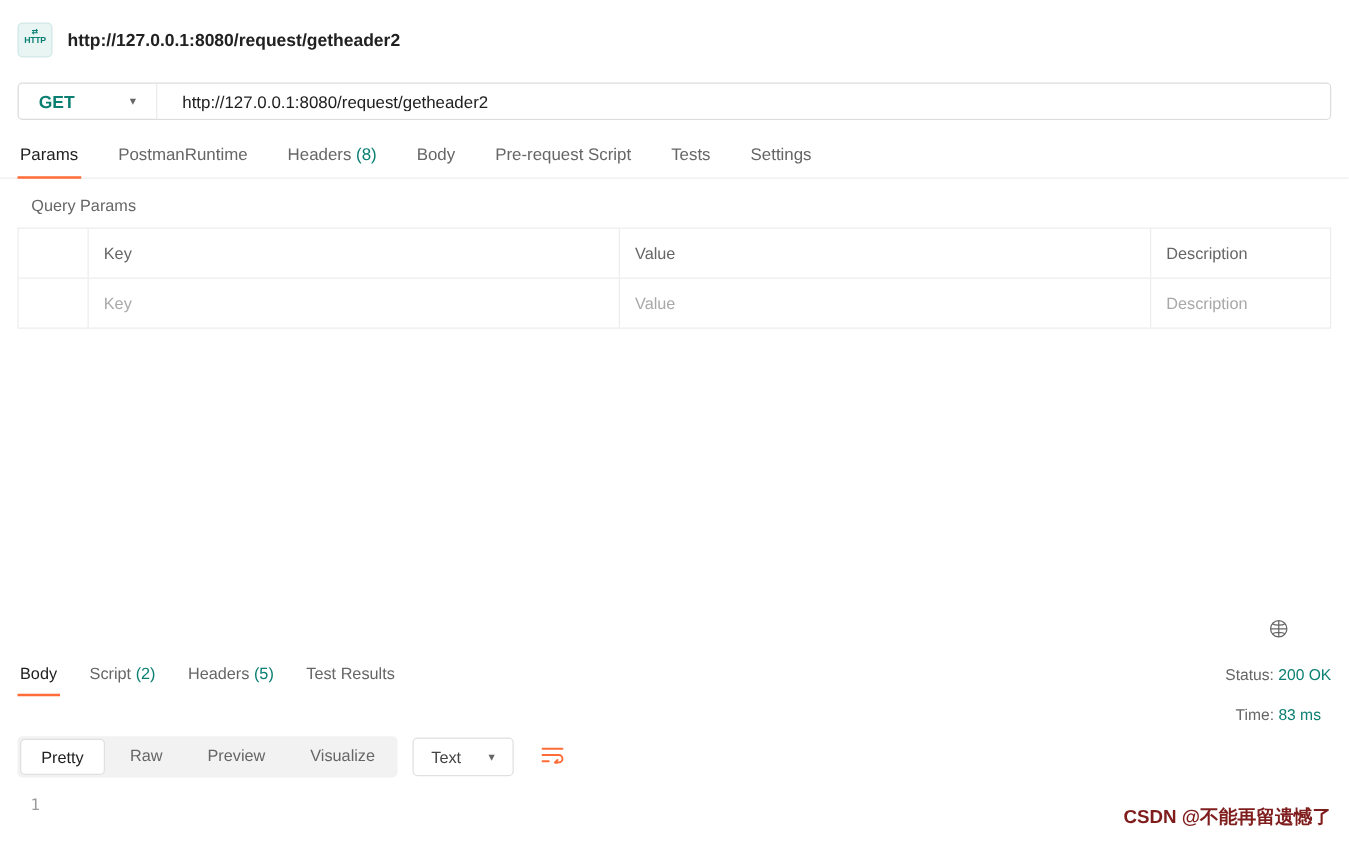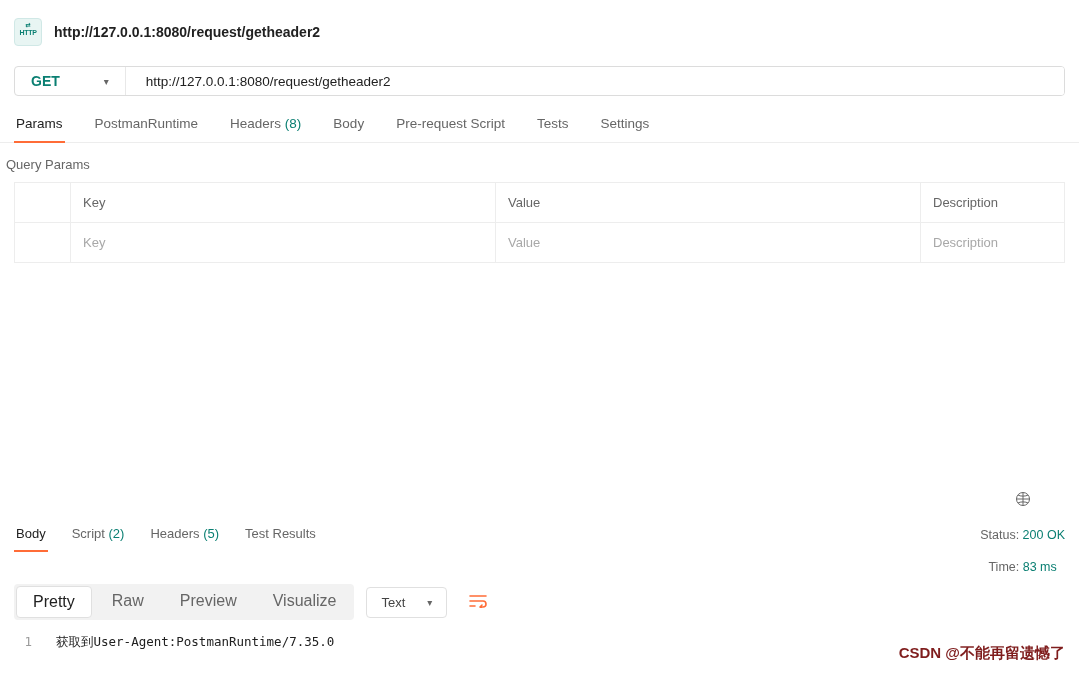--- a/index.html
+++ b/index.html
@@ -12,21 +12,21 @@
     .url-bar { display: flex; margin: 10px 14px 0; border: 1px solid #dcdcdc; border-radius: 4px; height: 30px; overflow: hidden; }
     .method-select { display: flex; align-items: center; gap: 44px; padding: 0 16px; border-right: 1px solid #e8e8e8; cursor: pointer; }
     .method-label { color: #0a7f72; font-weight: 600; font-size: 14px; }
     .chevron-down { color: #666; font-size: 10px; }
     .url-input { flex: 1; border: none; outline: none; padding: 0 20px; font-size: 13.5px; color: #212121; }
     .tabs { display: flex; gap: 28px; padding: 20px 14px 0; border-bottom: 1px solid #ededed; }
     .tab { padding: 0 2px 11px; cursor: pointer; color: #666; font-size: 13.5px; position: relative; }
     .tab.active { color: #212121; }
     .tab.active::after { content: ""; position: absolute; bottom: -1px; left: 0; right: 0; height: 2px; background: #ff6c37; }
     .tab .count { color: #0a7f72; }
-    .section-label { padding: 14px 6px 10px; color: #666; font-size: 13px; font-weight: 500; }
+    .section-label { padding: 14px 25px 10px; color: #666; font-size: 13px; font-weight: 500; }
     .params-table { margin: 0 14px; border: 1px solid #ededed; border-bottom: none; }
     .params-table .row { display: flex; border-bottom: 1px solid #ededed; }
     .checkbox-cell { width: 56px; border-right: 1px solid #ededed; }
     .key-cell { flex: 0 0 425px; border-right: 1px solid #ededed; }
     .value-cell { flex: 0 0 425px; border-right: 1px solid #ededed; }
     .desc-cell { flex: 1; }
     .cell { padding: 12px 12px; font-size: 13px; }
     .cell input { border: none; outline: none; width: 100%; font-size: 13px; color: #212121; }
     .cell input::placeholder { color: #a8a8a8; }
     .header-cell { color: #666; font-weight: 500; }
@@ -35,21 +35,21 @@
     .response-tabs { display: flex; gap: 22px; }
     .resp-tab { padding: 12px 2px 10px; cursor: pointer; color: #666; font-size: 13px; position: relative; }
     .resp-tab.active { color: #212121; }
     .resp-tab.active::after { content: ""; position: absolute; bottom: -1px; left: 0; right: 0; height: 2px; background: #ff6c37; }
     .resp-tab .count { color: #0a7f72; }
     .response-meta { display: flex; align-items: center; gap: 18px; font-size: 12.5px; color: #666; flex-direction: column; }
     .meta-item .green { color: #0a7f72; }
     .globe-icon { color: #666; font-size: 15px; }
     .view-controls { display: flex; align-items: center; gap: 12px; padding: 10px 14px 8px; }
     .view-tabs { display: flex; background: #f2f2f2; border-radius: 4px; overflow: hidden; }
-    .view-tab { padding: 8px 18px; cursor: pointer; font-size: 16px; color: #666; }
+    .view-tab { padding: 8px 18px; cursor: pointer; font-size: 13px; color: #666; }
     .view-tab.active { background: #fff; color: #212121; border: 1px solid #e0e0e0; border-radius: 4px; margin: 2px; padding: 6px 16px; }
     .format-select { display: flex; align-items: center; gap: 22px; padding: 7px 14px; border: 1px solid #e0e0e0; border-radius: 4px; cursor: pointer; font-size: 13px; color: #444; }
     .wrap-icon { color: #ff6c37; padding: 6px 10px; cursor: pointer; }
     .response-body { padding: 6px 14px 30px; font-family: Menlo, Monaco, Consolas, monospace; font-size: 12.5px; }
     .code-line { display: flex; align-items: baseline; gap: 24px; }
     .line-num { color: #9b9b9b; width: 18px; text-align: right; }
     .line-content { color: #212121; }
     .watermark { position: absolute; bottom: 18px; right: 14px; color: #7f1d1d; font-size: 15px; pointer-events: none; font-weight: bold; }
   </style>
 </head>
@@ -132,18 +132,17 @@
     <div class="wrap-icon">
       <svg width="18" height="14" viewBox="0 0 18 14" fill="none" stroke="#ff6c37" stroke-width="1.6" stroke-linecap="round">
           <path d="M1 2h16M1 7h13a3 3 0 010 6h-3m0 0l2-2m-2 2l2 2M1 12h5"></path>
         </svg>
     </div>
   </div>
 
   <div class="response-body">
     <div class="code-line">
       <span class="line-num">1</span>
-      <span class="line-content">获取到User-Agent:PostmanRuntime/7.35.0</span>
     </div>
   </div>
 </div>
 
 <div class="watermark">CSDN @不能再留遗憾了</div>
 
 </body></html>

